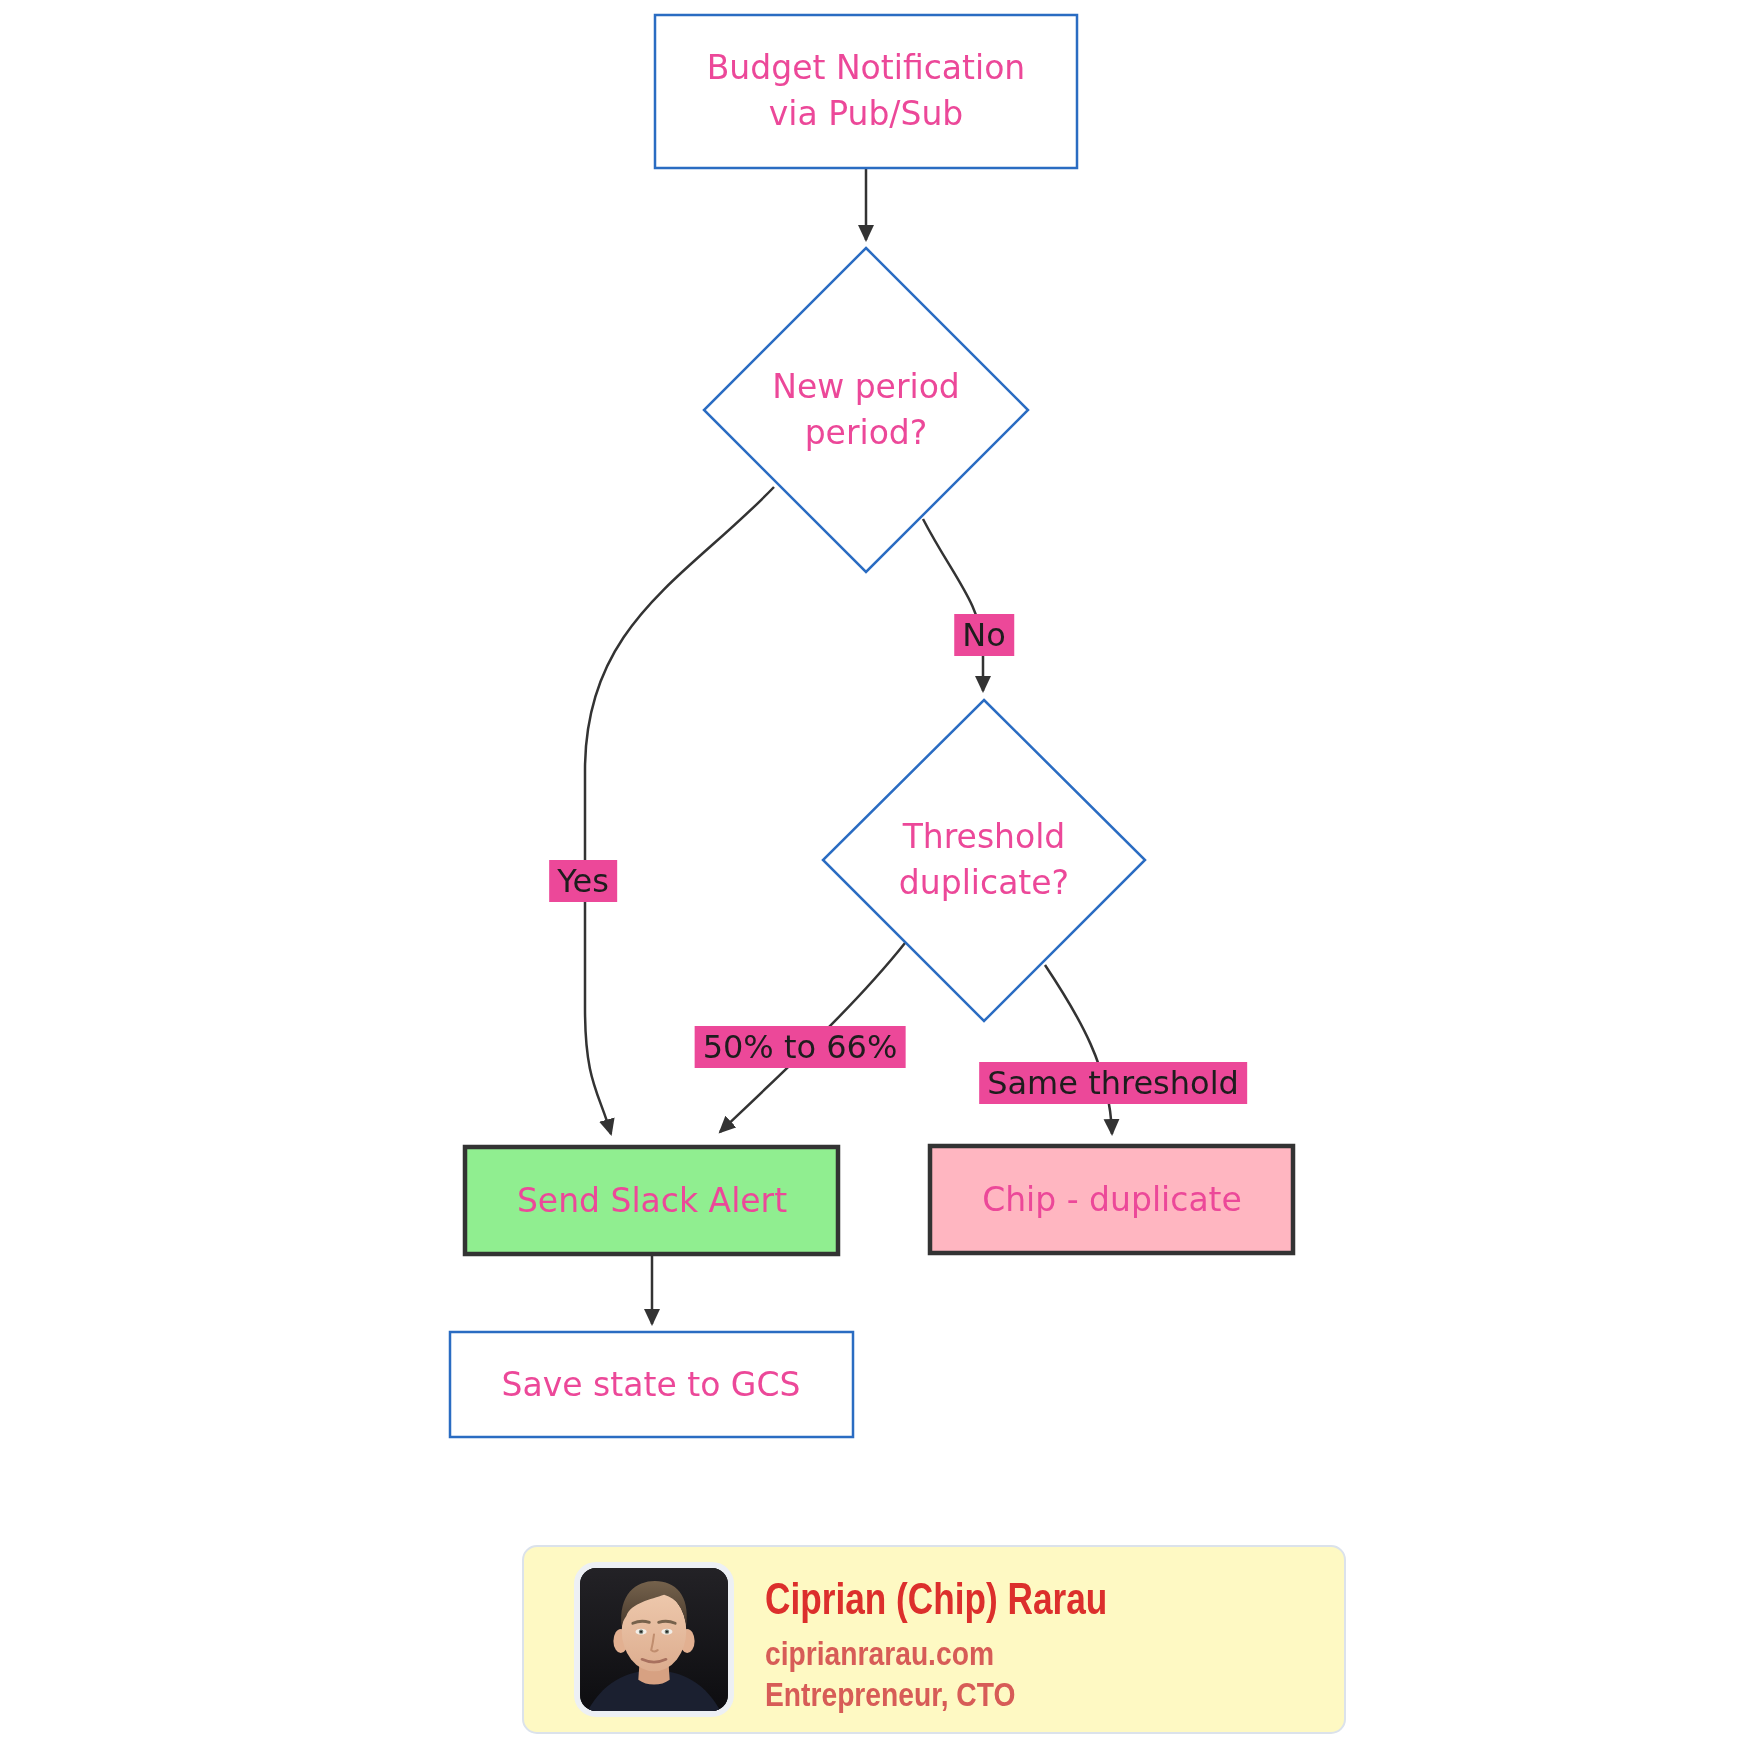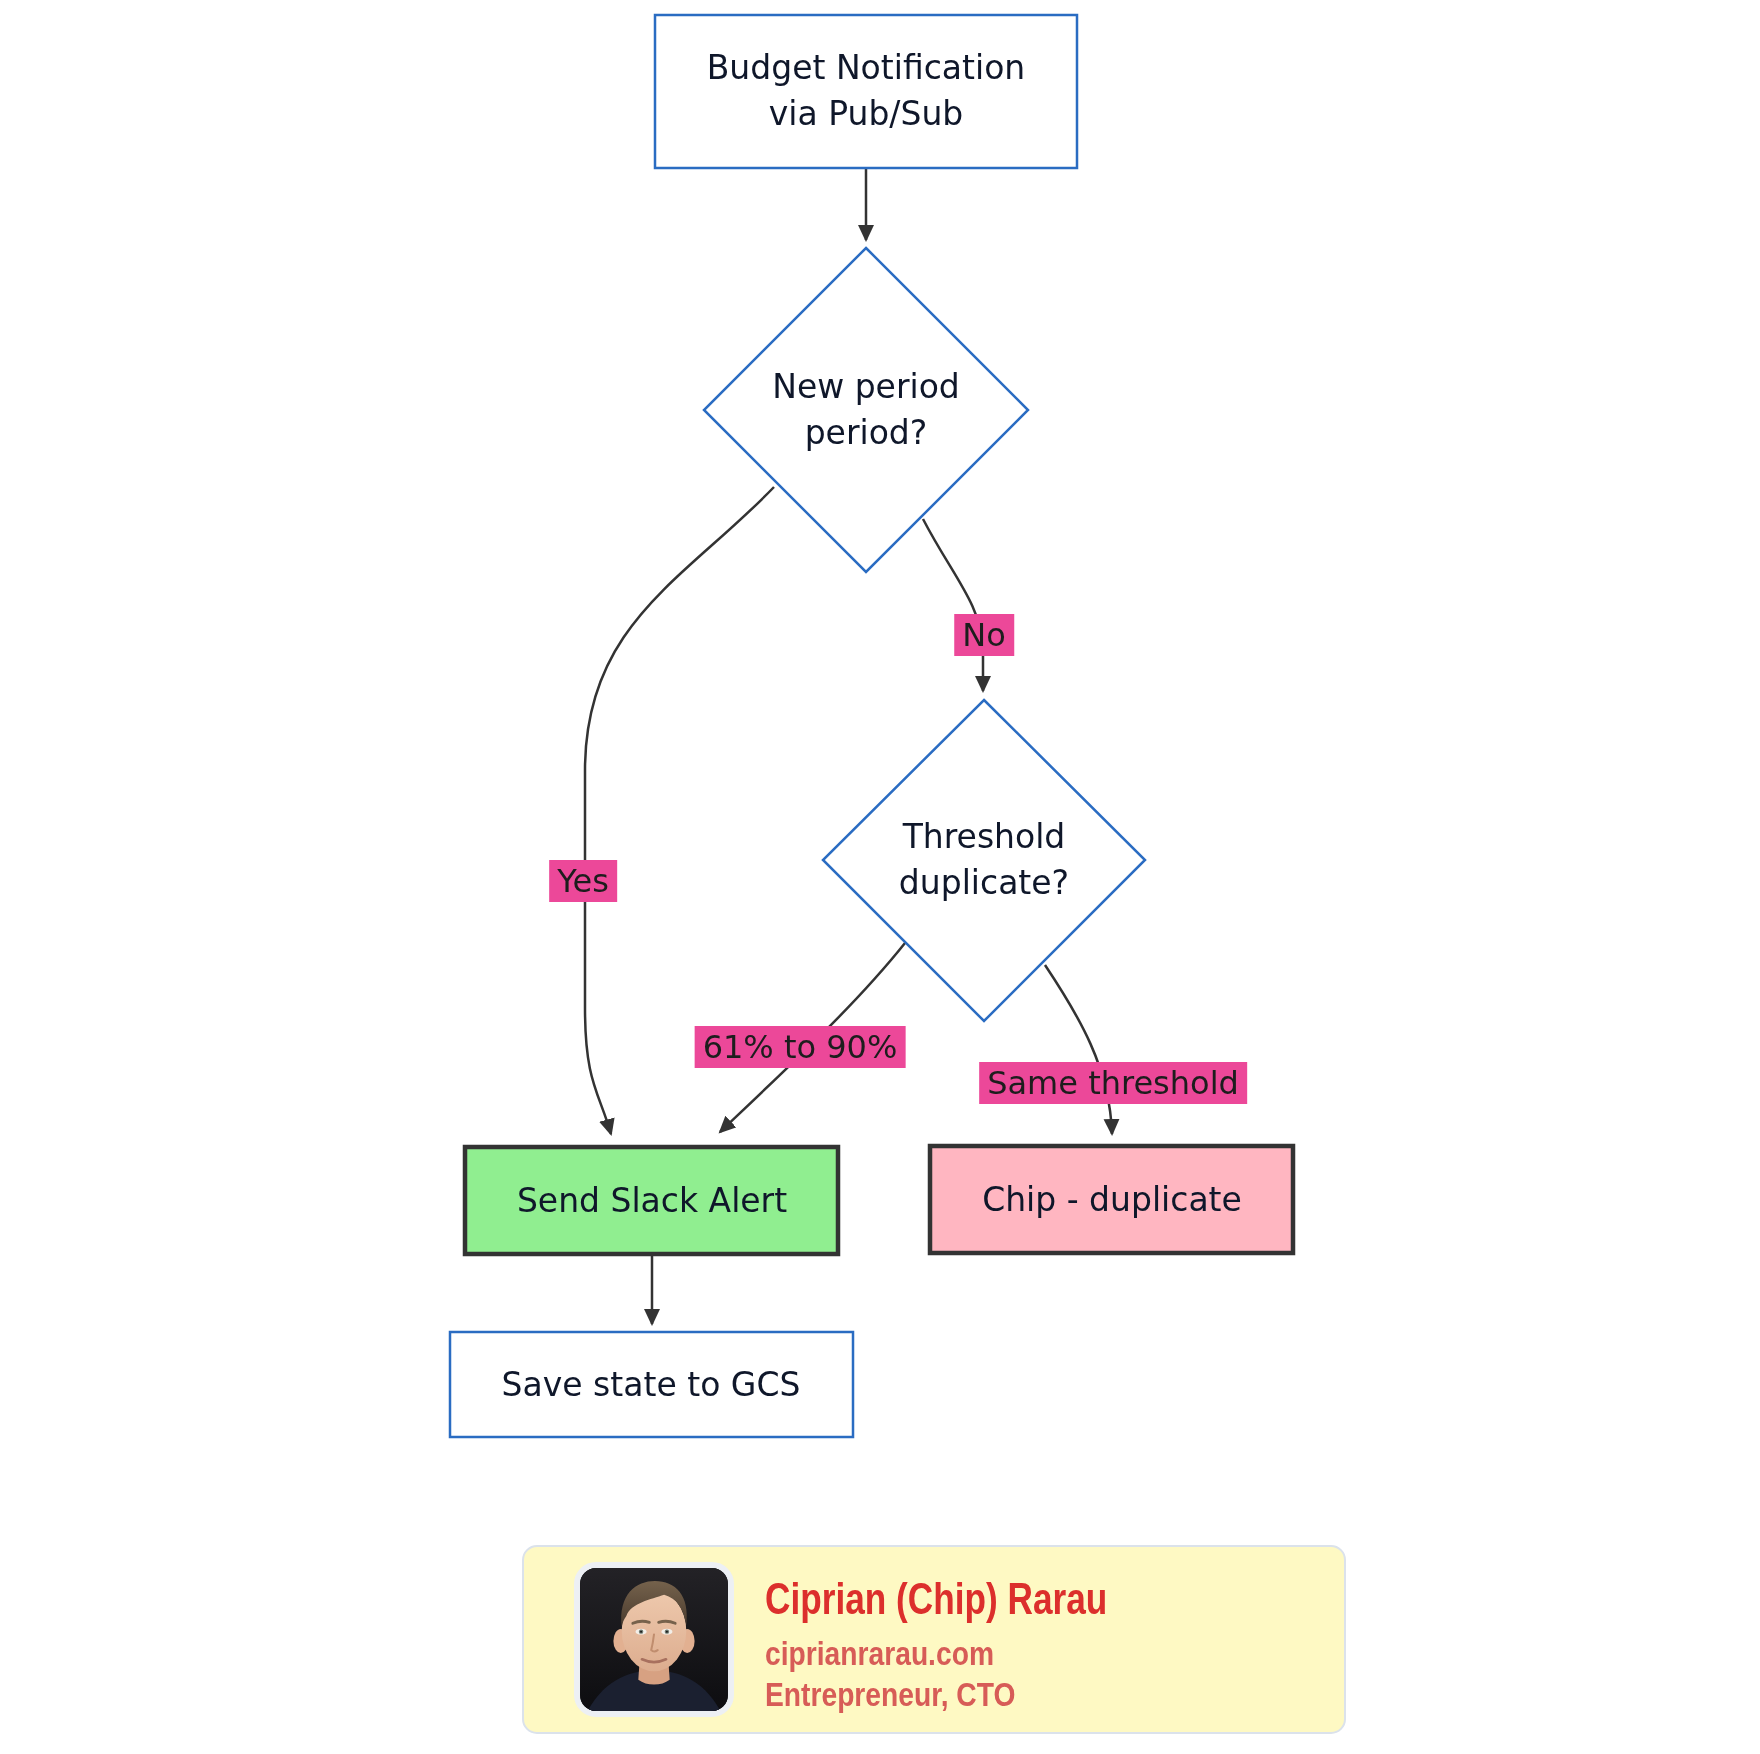--- a/index.html
+++ b/index.html
@@ -22,21 +22,21 @@
   }
   #edges-shapes {
     position: absolute;
     left: 0; top: 0;
     z-index: 1;
   }
   .node-label {
     position: absolute;
     transform: translate(-50%, -50%);
     z-index: 3;
-    color: #0f172a;
+    color: #ec4899;
     font-size: 33px;
     line-height: 46px;
     text-align: center;
     white-space: nowrap;
   }
   .edge-label {
     position: absolute;
     transform: translate(-50%, -50%);
     z-index: 2;
     color: #1d1d1d;
@@ -153,21 +153,21 @@
   <div class="node-label" style="left:652px; top:1201px;">Send Slack Alert</div>
 
   <div class="node-label" style="left:1112px; top:1200px;">Chip - duplicate</div>
 
   <div class="node-label" style="left:651px; top:1385px;">Save state to GCS</div>
 
   <div class="edge-label" style="left:583px; top:857px;margin-top:24px;">Yes</div>
 
   <div class="edge-label" style="left:984px; top:635px;">No</div>
 
-  <div class="edge-label" style="left:800px; top:1047px;">61% to 90%</div>
+  <div class="edge-label" style="left:800px; top:1047px;">50% to 66%</div>
 
   <div class="edge-label" style="left:1113px; top:1083px;">Same threshold</div>
 
   <div class="author-card">
     <div class="author-photo">
       <svg width="148" height="143" viewBox="0 0 160 155">
         <defs>
           <linearGradient id="pbg" x1="0" y1="0" x2="0" y2="1">
             <stop offset="0" stop-color="#232226"></stop>
             <stop offset="1" stop-color="#0d0d10"></stop>

